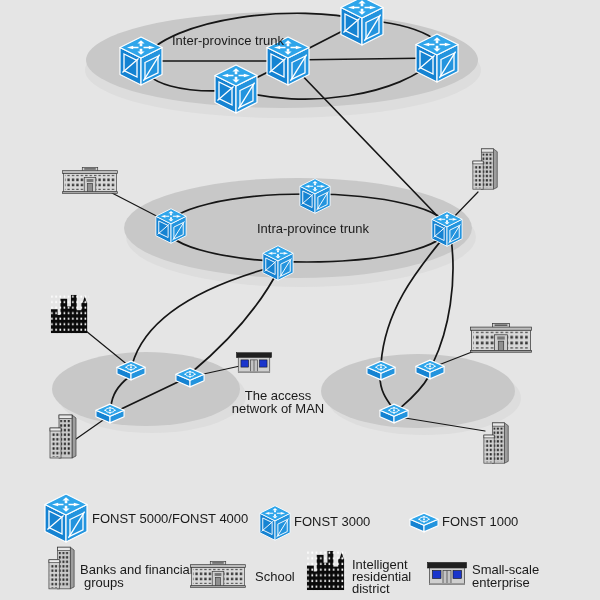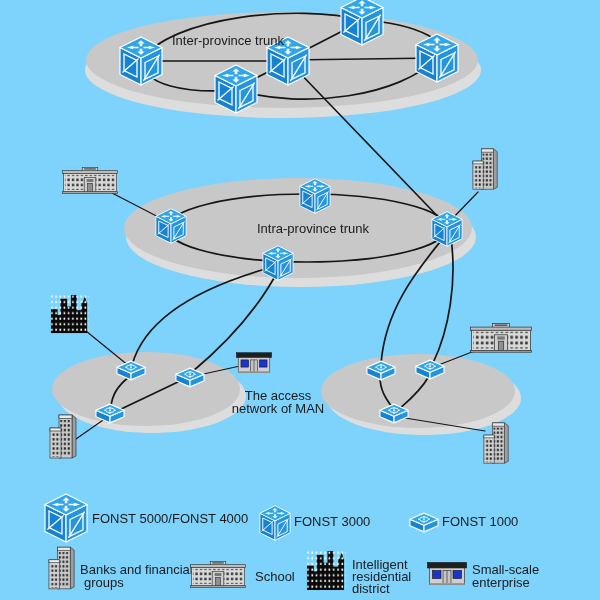--- a/index.html
+++ b/index.html
@@ -1,16 +1,16 @@
 <!DOCTYPE html>
 <html style="--device-top: #2FA5EA; --device-left: #1583D2; --device-right: #2394DE; --platter: #C8C8C8; --platter-shadow: #DDDDDD; --line: #161616; --text: #1A1A1A; --window-blue: #1A35CC;"><head>
 <meta charset="utf-8">
 <style>
   html,body{margin:0;padding:0;background:#fff;}
-  .stage{position:relative;width:600px;height:600px;background:#7dd3fc;overflow:hidden;}
+  .stage{position:relative;width:600px;height:600px;background:#e5e5e5;overflow:hidden;}
   svg{display:block;}
   .platter{fill:var(--platter,#C8C8C8);}
   .platter-shadow{fill:var(--platter-shadow,#DDDDDD);}
   .link{stroke:var(--line,#161616);fill:none;stroke-width:1.7;stroke-linecap:round;}
   .link.thin{stroke-width:1.2;}
   .face-top{fill:var(--device-top,#2FA5EA);}
   .face-left{fill:var(--device-left,#1583D2);}
   .face-right{fill:var(--device-right,#2394DE);}
   .edge-w{stroke:#fff;stroke-width:1.2;stroke-linejoin:round;}
   .glyph{stroke:#fff;fill:none;stroke-width:1.3;}

